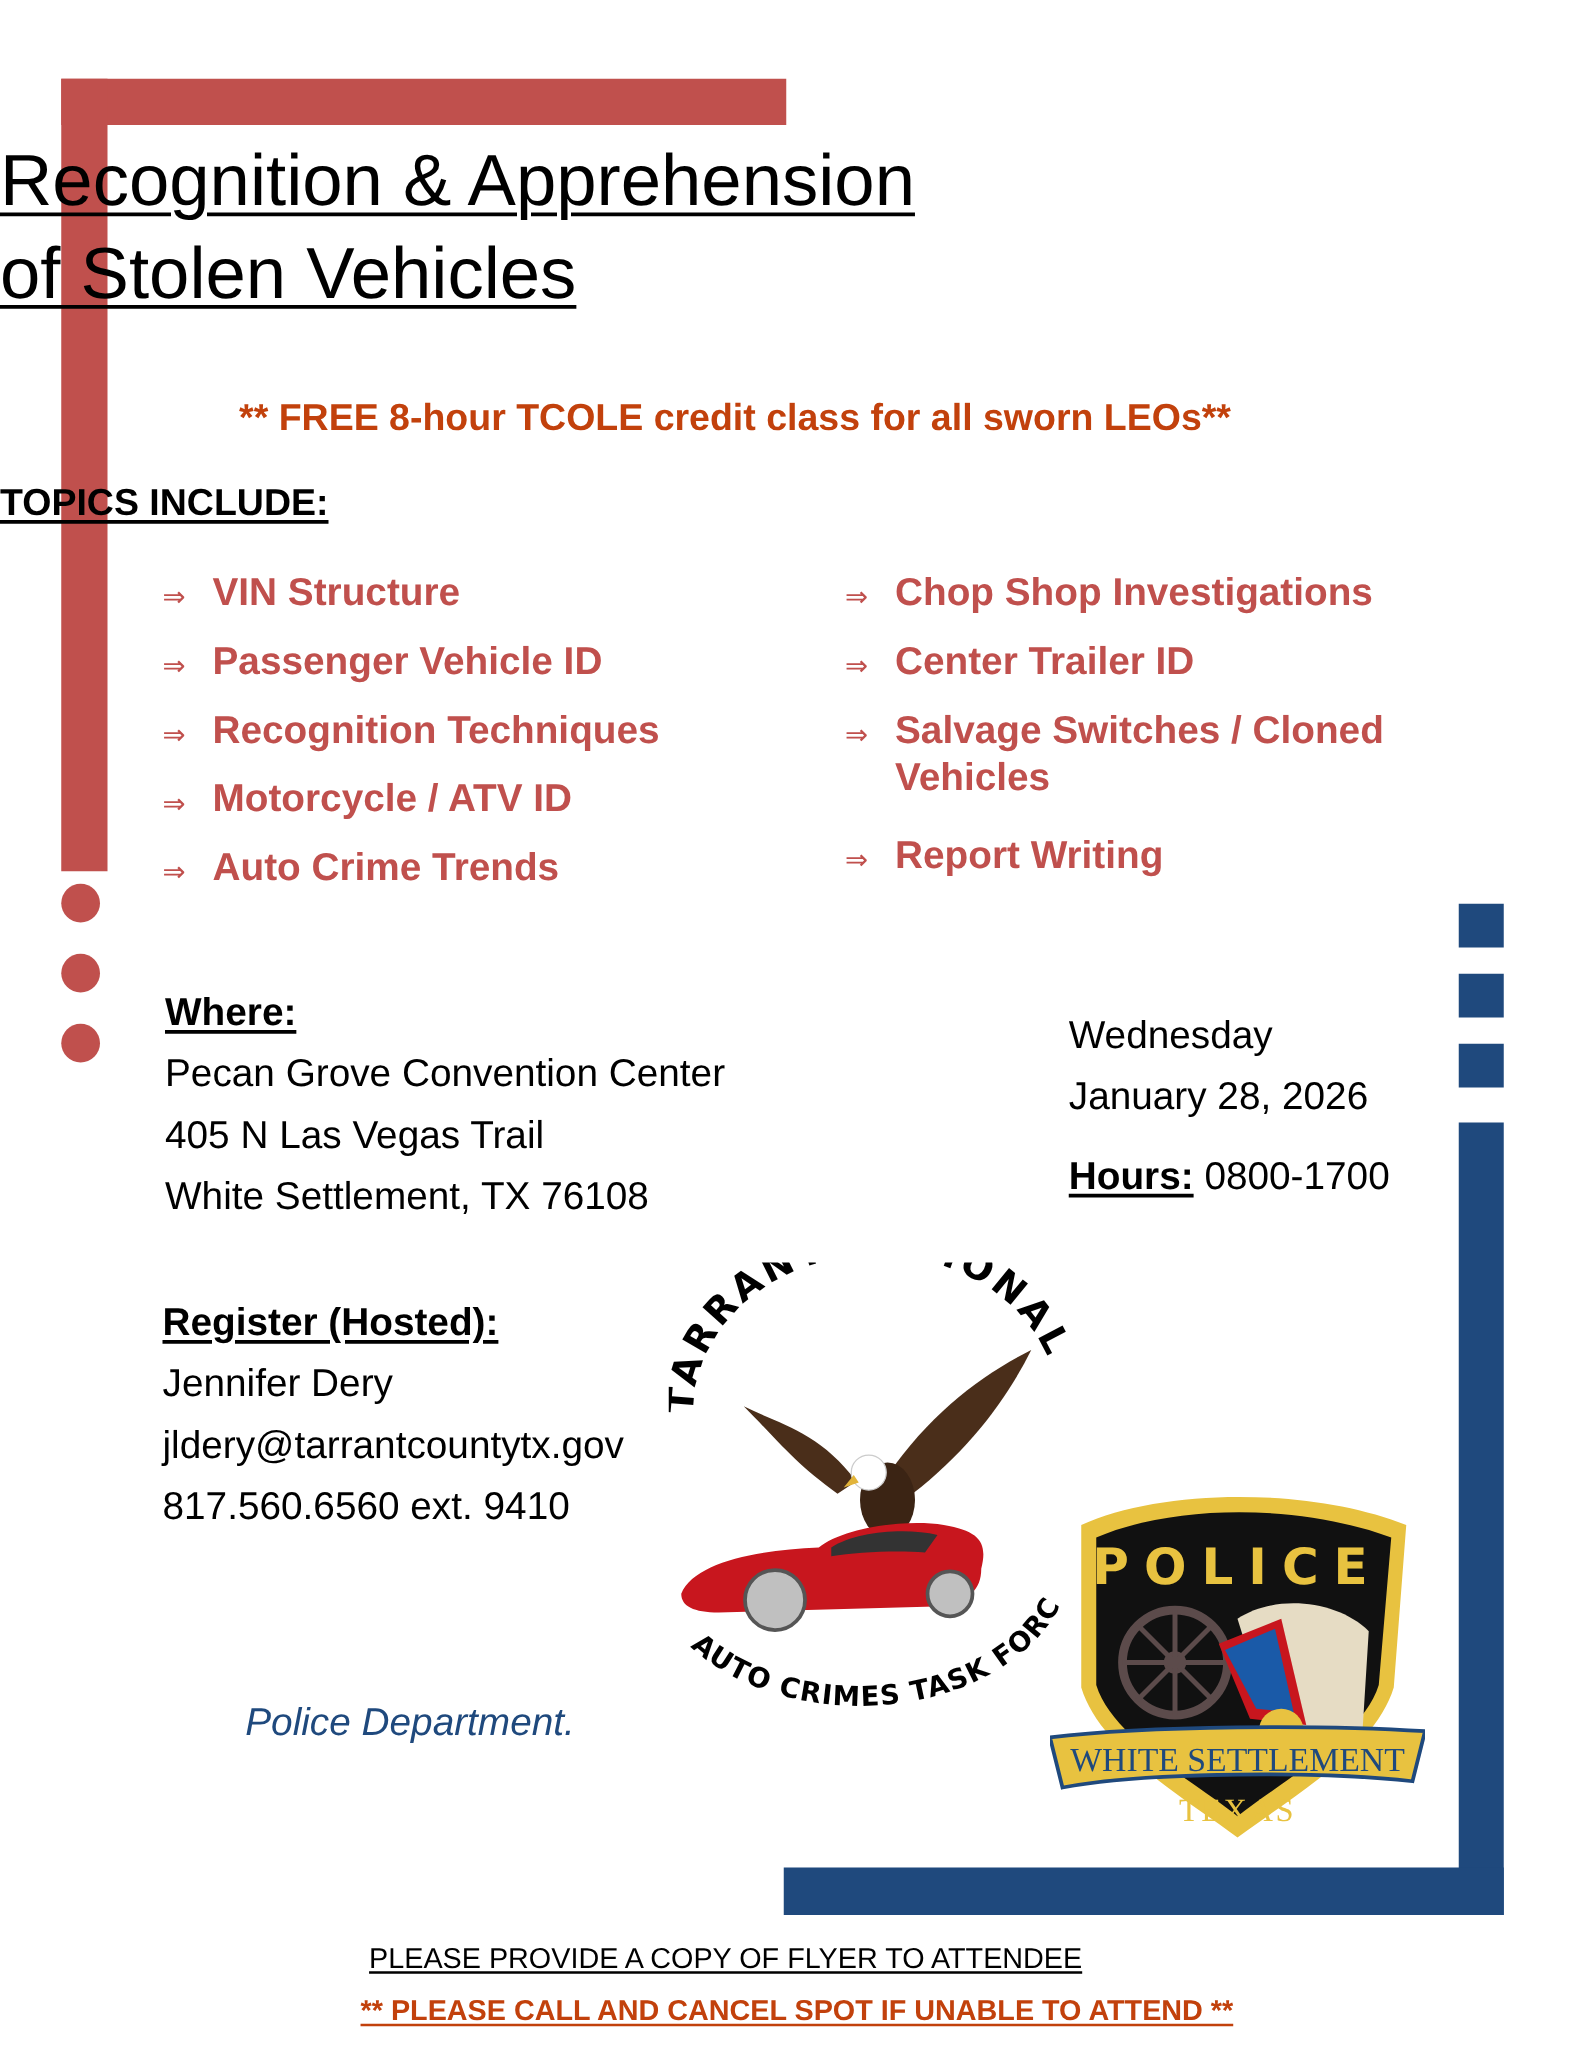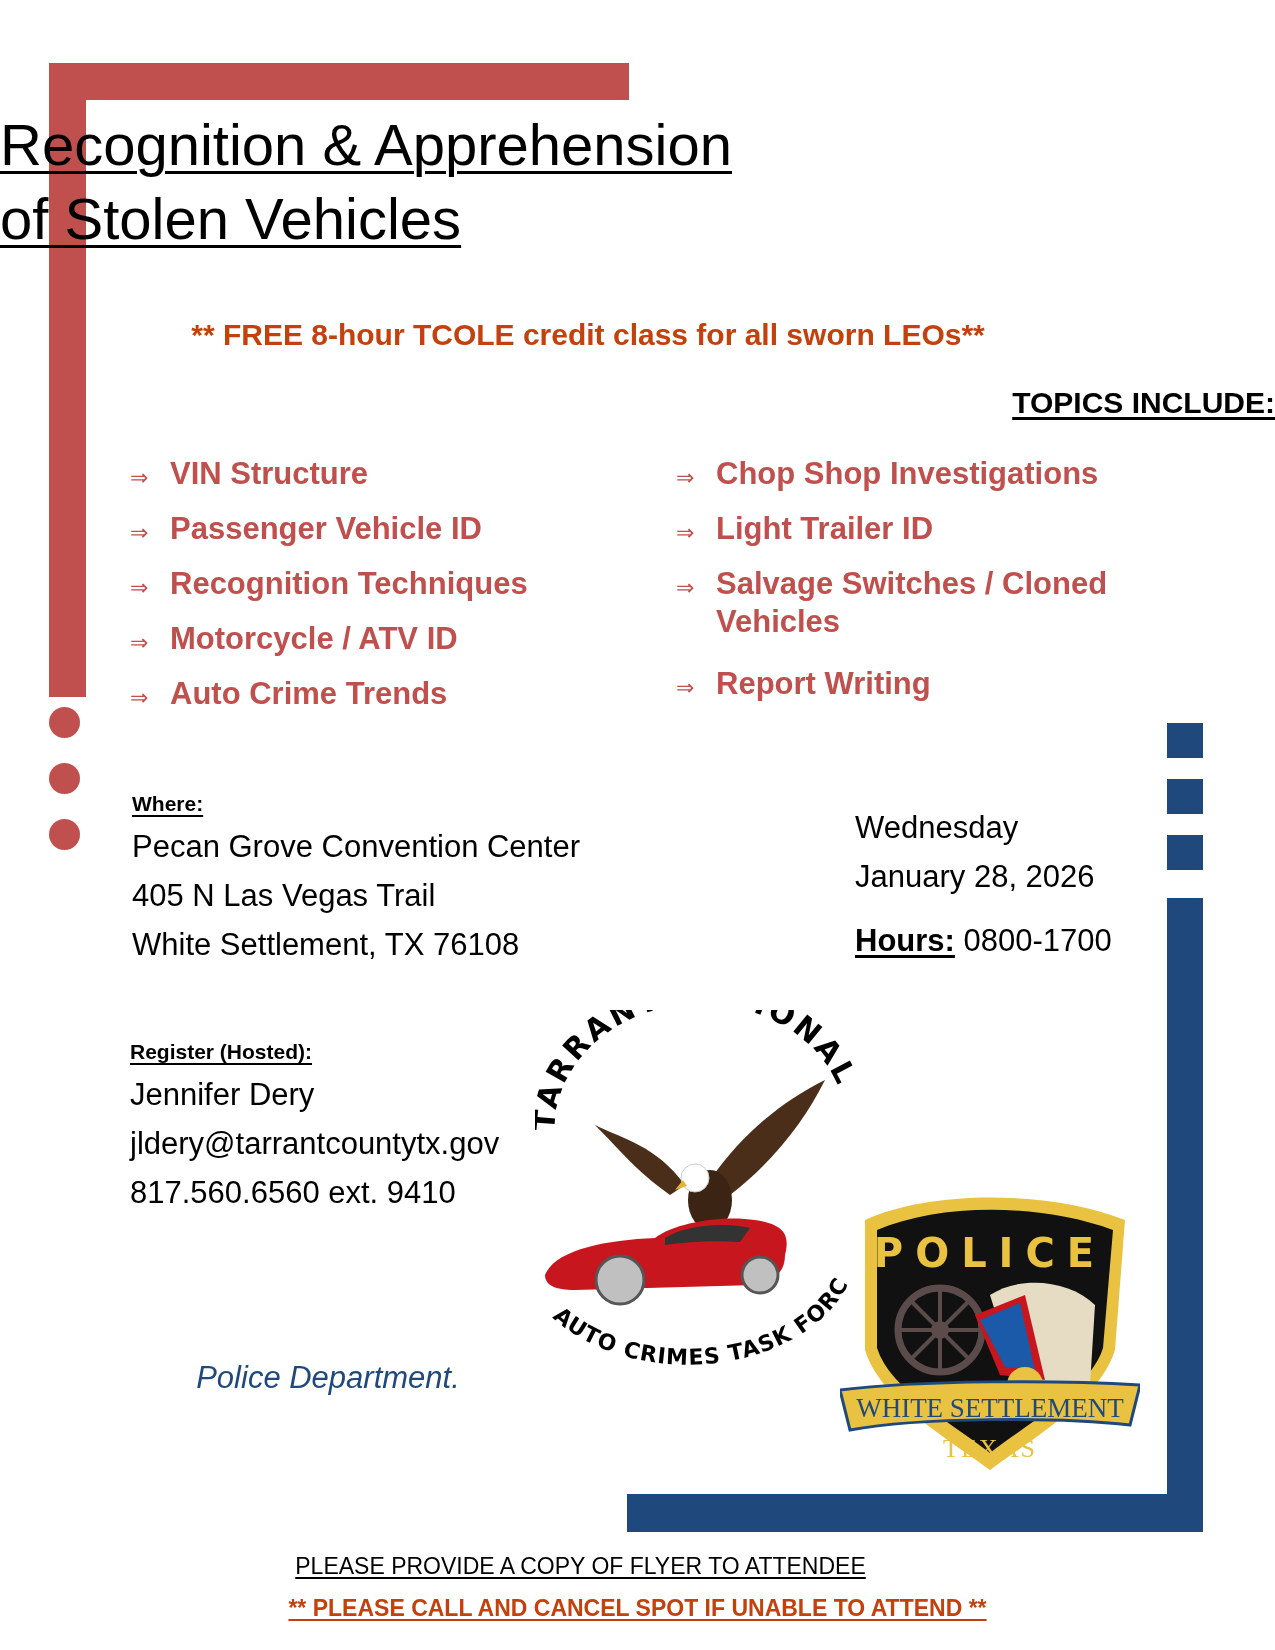--- a/index.html
+++ b/index.html
@@ -16,27 +16,27 @@
   .blue-sq { left: 1167px; width: 36px; height: 35px; background: #1f497d; }
   .blue-right { left: 1167px; top: 898px; width: 36px; height: 634px; background: #1f497d; }
   .blue-bottom { left: 627px; top: 1494px; width: 576px; height: 38px; background: #1f497d; }
 
   .title { left: 0; width: 1275px; top: 108px; text-align: left;
            font-size: 58px; line-height: 74px; font-weight: normal; }
   .title span { text-decoration: underline; text-decoration-thickness: 3px; text-underline-offset: 6px; }
 
   .subtitle { left: 0; width: 1176px; top: 318px; text-align: center; color: #c2410c;
               font-weight: bold; font-size: 30px; }
-  .topics-head { left: 0; width: 1275px; top: 386px; text-align: right; font-weight: bold;
+  .topics-head { left: 0; width: 1275px; top: 386px; text-align: left; font-weight: bold;
                  font-size: 30px; text-decoration: underline; text-underline-offset: 4px; }
 
   .topic { font-size: 31px; font-weight: bold; color: #c0504d; line-height: 38px; }
   .topic .arrow { position: absolute; left: -40px; top: 4px; font-size: 22px; color: #c0504d; font-weight: normal; }
 
-  .hdr { font-size: 21px; font-weight: bold; text-decoration: underline; text-underline-offset: 4px; }
+  .hdr { font-size: 31px; font-weight: bold; text-decoration: underline; text-underline-offset: 4px; }
   .body-line { font-size: 31px; line-height: 49px; }
 
   .hosted { left: 118px; width: 420px; top: 1356px; text-align: center; font-style: italic;
             color: #1f497d; font-size: 31px; line-height: 43px; }
 
   .footer1 { left: 0; width: 1161px; top: 1553px; text-align: center; font-size: 23px;
              text-decoration: underline; text-underline-offset: 3px; }
   .footer2 { left: 0; width: 1275px; top: 1595px; text-align: center; font-size: 23px; font-weight: bold;
              color: #c2410c; text-decoration: underline; text-underline-offset: 3px; }
 </style>
@@ -83,21 +83,21 @@
   <span class="arrow">⇒</span>
   <span>Auto Crime Trends</span>
 </div>
 
 <div class="abs topic" style="left:716px; top:455px">
   <span class="arrow">⇒</span>
   <span>Chop Shop Investigations</span>
 </div>
 <div class="abs topic" style="left:716px; top:510px">
   <span class="arrow">⇒</span>
-  <span>Light Trailer ID</span>
+  <span>Center Trailer ID</span>
 </div>
 <div class="abs topic" style="left:716px; top:565px">
   <span class="arrow">⇒</span>
   <span>Salvage Switches / Cloned</span><br>
   <span>Vehicles</span>
 </div>
 <div class="abs topic" style="left:716px; top:665px">
   <span class="arrow">⇒</span>
   <span>Report Writing</span>
 </div>

